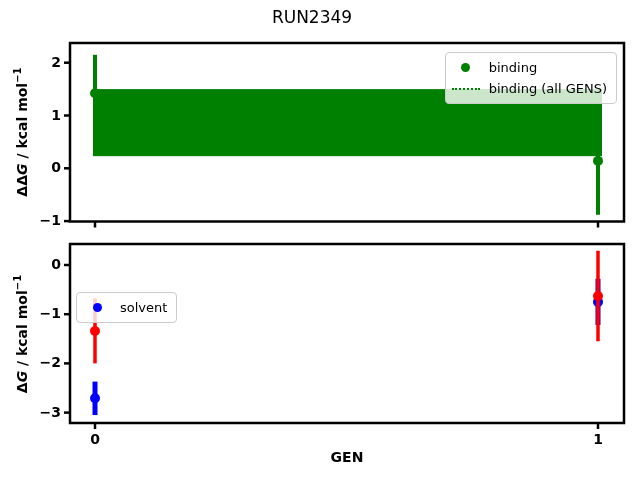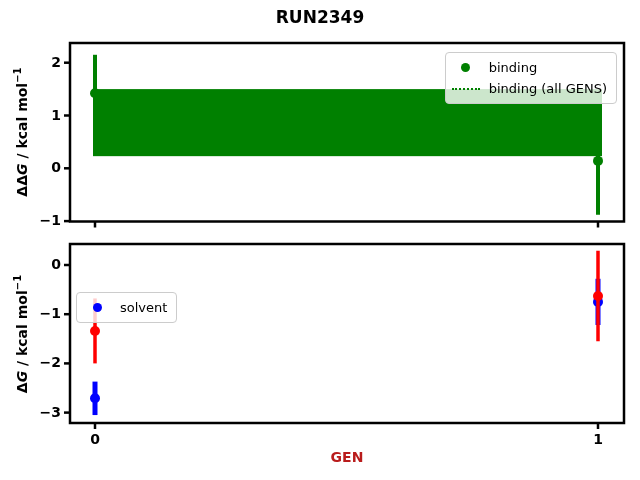--- a/index.html
+++ b/index.html
@@ -2,32 +2,32 @@
 <html><head>
 <meta charset="utf-8">
 <style>
   html,body{margin:0;padding:0;background:#fff;}
   .figure{
     position:relative;width:640px;height:480px;background:#ffffff;
     font-family:"DejaVu Sans","Liberation Sans",sans-serif;overflow:hidden;
   }
   .figure svg{position:absolute;left:0;top:0;}
   .fig-title{
-    position:absolute;left:320px;top:7px;transform:translateX(-50%);
-    font-size:17px;font-weight:bold;color:#000;white-space:nowrap;
+    position:absolute;left:312px;top:7px;transform:translateX(-50%);
+    font-size:17px;font-weight:normal;color:#000;white-space:nowrap;
   }
   .ylabel{
     position:absolute;transform:translate(-50%,-50%) rotate(-90deg);
     font-size:14px;font-weight:bold;color:#000;white-space:nowrap;
   }
   .ylabel .it{font-style:italic;}
   .ylabel sup{font-size:0.72em;}
   .xlabel{
     position:absolute;transform:translateX(-50%);
-    font-size:14px;font-weight:bold;color:#b91c1c;white-space:nowrap;
+    font-size:14px;font-weight:bold;color:#000000;white-space:nowrap;
   }
   .tick-label{
     position:absolute;font-size:14px;font-weight:bold;color:#000;white-space:nowrap;
   }
   .tick-label.y{transform:translate(-100%,-55%);}
   .tick-label.x{transform:translateX(-50%);}
   .legend{
     position:absolute;background:rgba(255,255,255,0.8);
     border:1px solid #cccccc;border-radius:4px;
     padding:4px 9px 4px 5px;font-size:13px;color:#000;

